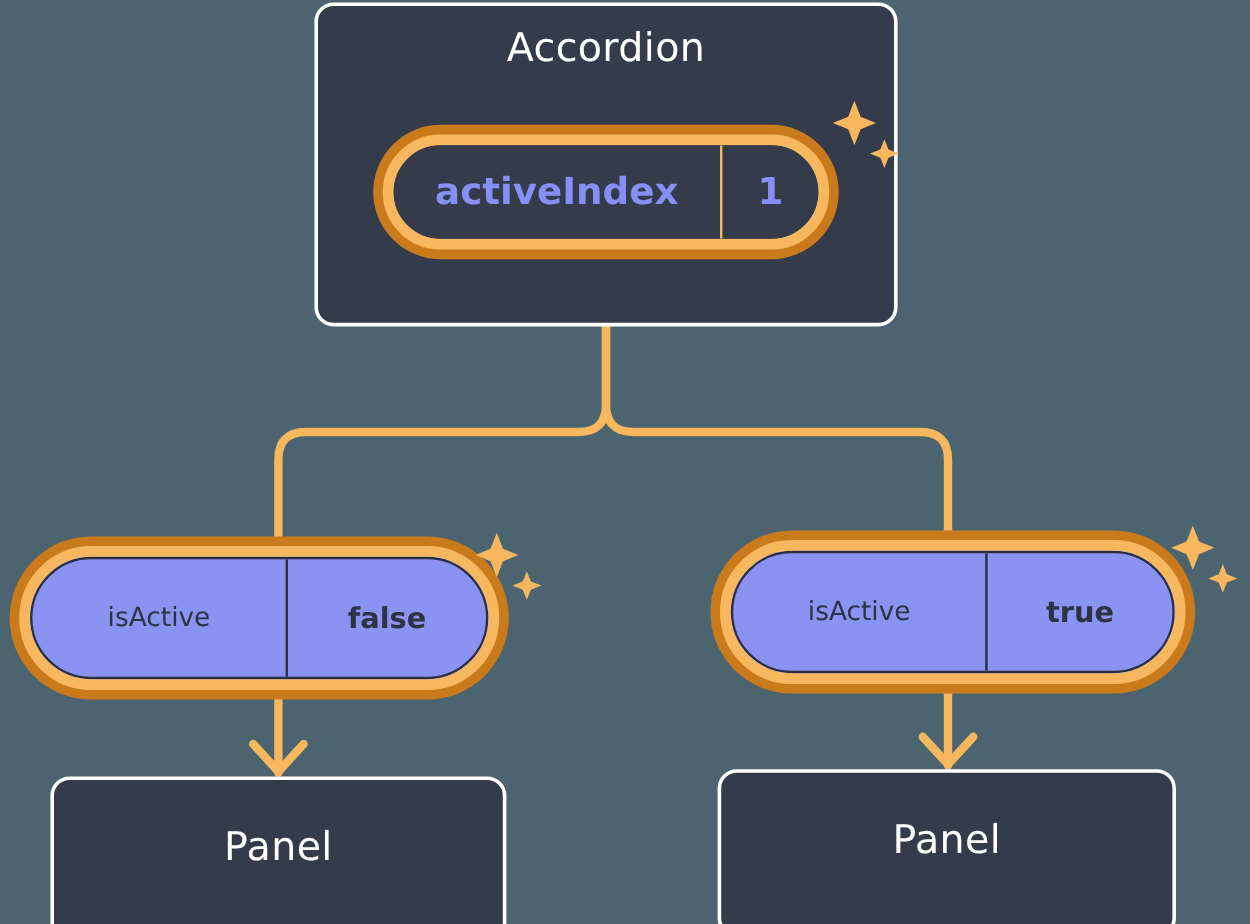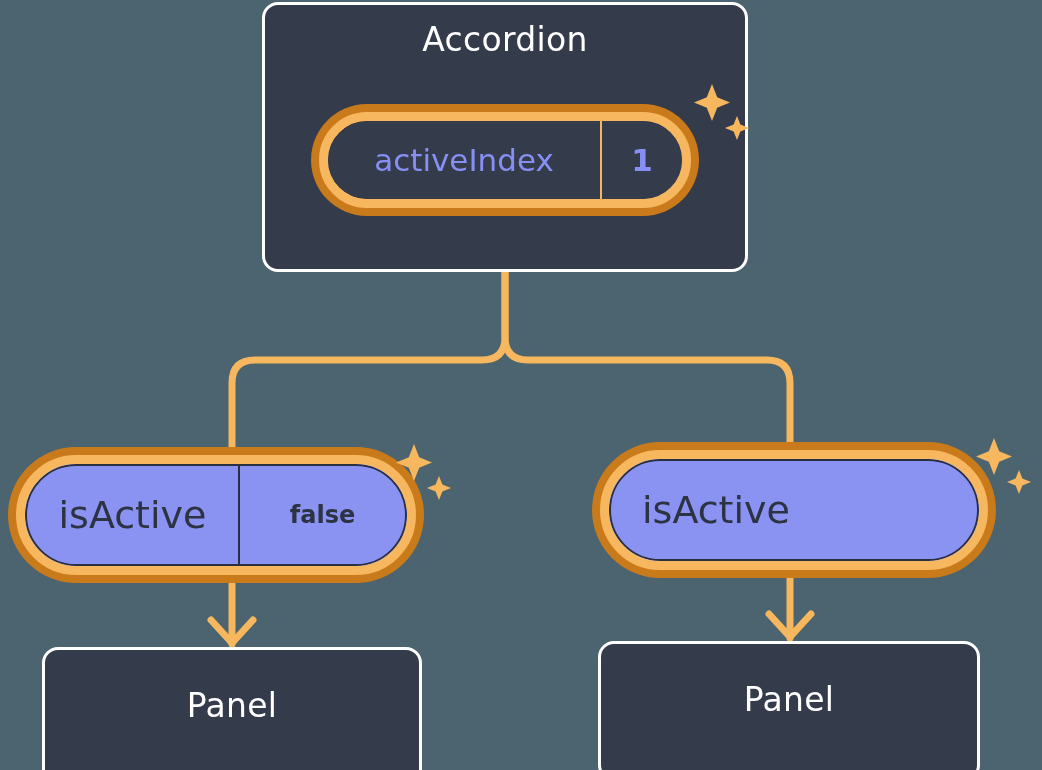--- a/index.html
+++ b/index.html
@@ -81,42 +81,42 @@
     box-sizing: border-box;
     white-space: nowrap;
   }
 
   
   .pill.dark { background: #343b4b; }
   .pill.dark .pill-inner { background: #343b4b; }
   .pill.dark .pill-key {
     color: #878ff5;
     font-size: 31px;
-    font-weight: 400;
+    font-weight: 700;
   }
   .pill.dark .pill-val {
     color: #878ff5;
     font-size: 31px;
     font-weight: 700;
     border-left: 2px solid #f7b75e;
   }
 
   
   .pill.purple {
     background: #8b93f2;
   }
   .pill.purple .pill-inner {
     background: #8b93f2;
     border: 2px solid #2a3040;
     border-radius: 999px;
     box-sizing: border-box;
   }
   .pill.purple .pill-key {
     color: #2c3342;
-    font-size: 38px;
+    font-size: 22px;
     font-weight: 400;
   }
   .pill.purple .pill-val {
     color: #2c3342;
     font-size: 24px;
     font-weight: 700;
     border-left: 2px solid #2a3040;
   }
 
   
@@ -173,20 +173,21 @@
     <path fill="#f7b75e" d="M47 36 L50.4 44.6 L59 48 L50.4 51.4 L47 60 L43.6 51.4 L35 48 L43.6 44.6 Z"></path>
   </svg>
 
   <div class="comp-box" style="left:42px; top:647px; width:380px; height:140px;">
     <div class="comp-title" style="top:36px;">Panel</div>
   </div>
 
   <div class="pill purple" style="left:600px; top:450px; width:388px; height:120px;">
     <div class="pill-inner">
       <div class="pill-key" style="flex:0 0 210px;">isActive</div>
+      <div class="pill-val" style="flex:1 1 auto;">true</div>
     </div>
   </div>
 
   <svg class="sparkles" style="left:972px; top:434px;" width="64" height="72" viewBox="0 0 64 72">
     <path fill="#f7b75e" d="M22 4 L27.2 17.2 L40 22.5 L27.2 27.8 L22 41 L16.8 27.8 L4 22.5 L16.8 17.2 Z"></path>
     <path fill="#f7b75e" d="M47 36 L50.4 44.6 L59 48 L50.4 51.4 L47 60 L43.6 51.4 L35 48 L43.6 44.6 Z"></path>
   </svg>
 
   <div class="comp-box" style="left:598px; top:641px; width:382px; height:140px;">
     <div class="comp-title" style="top:36px;">Panel</div>

